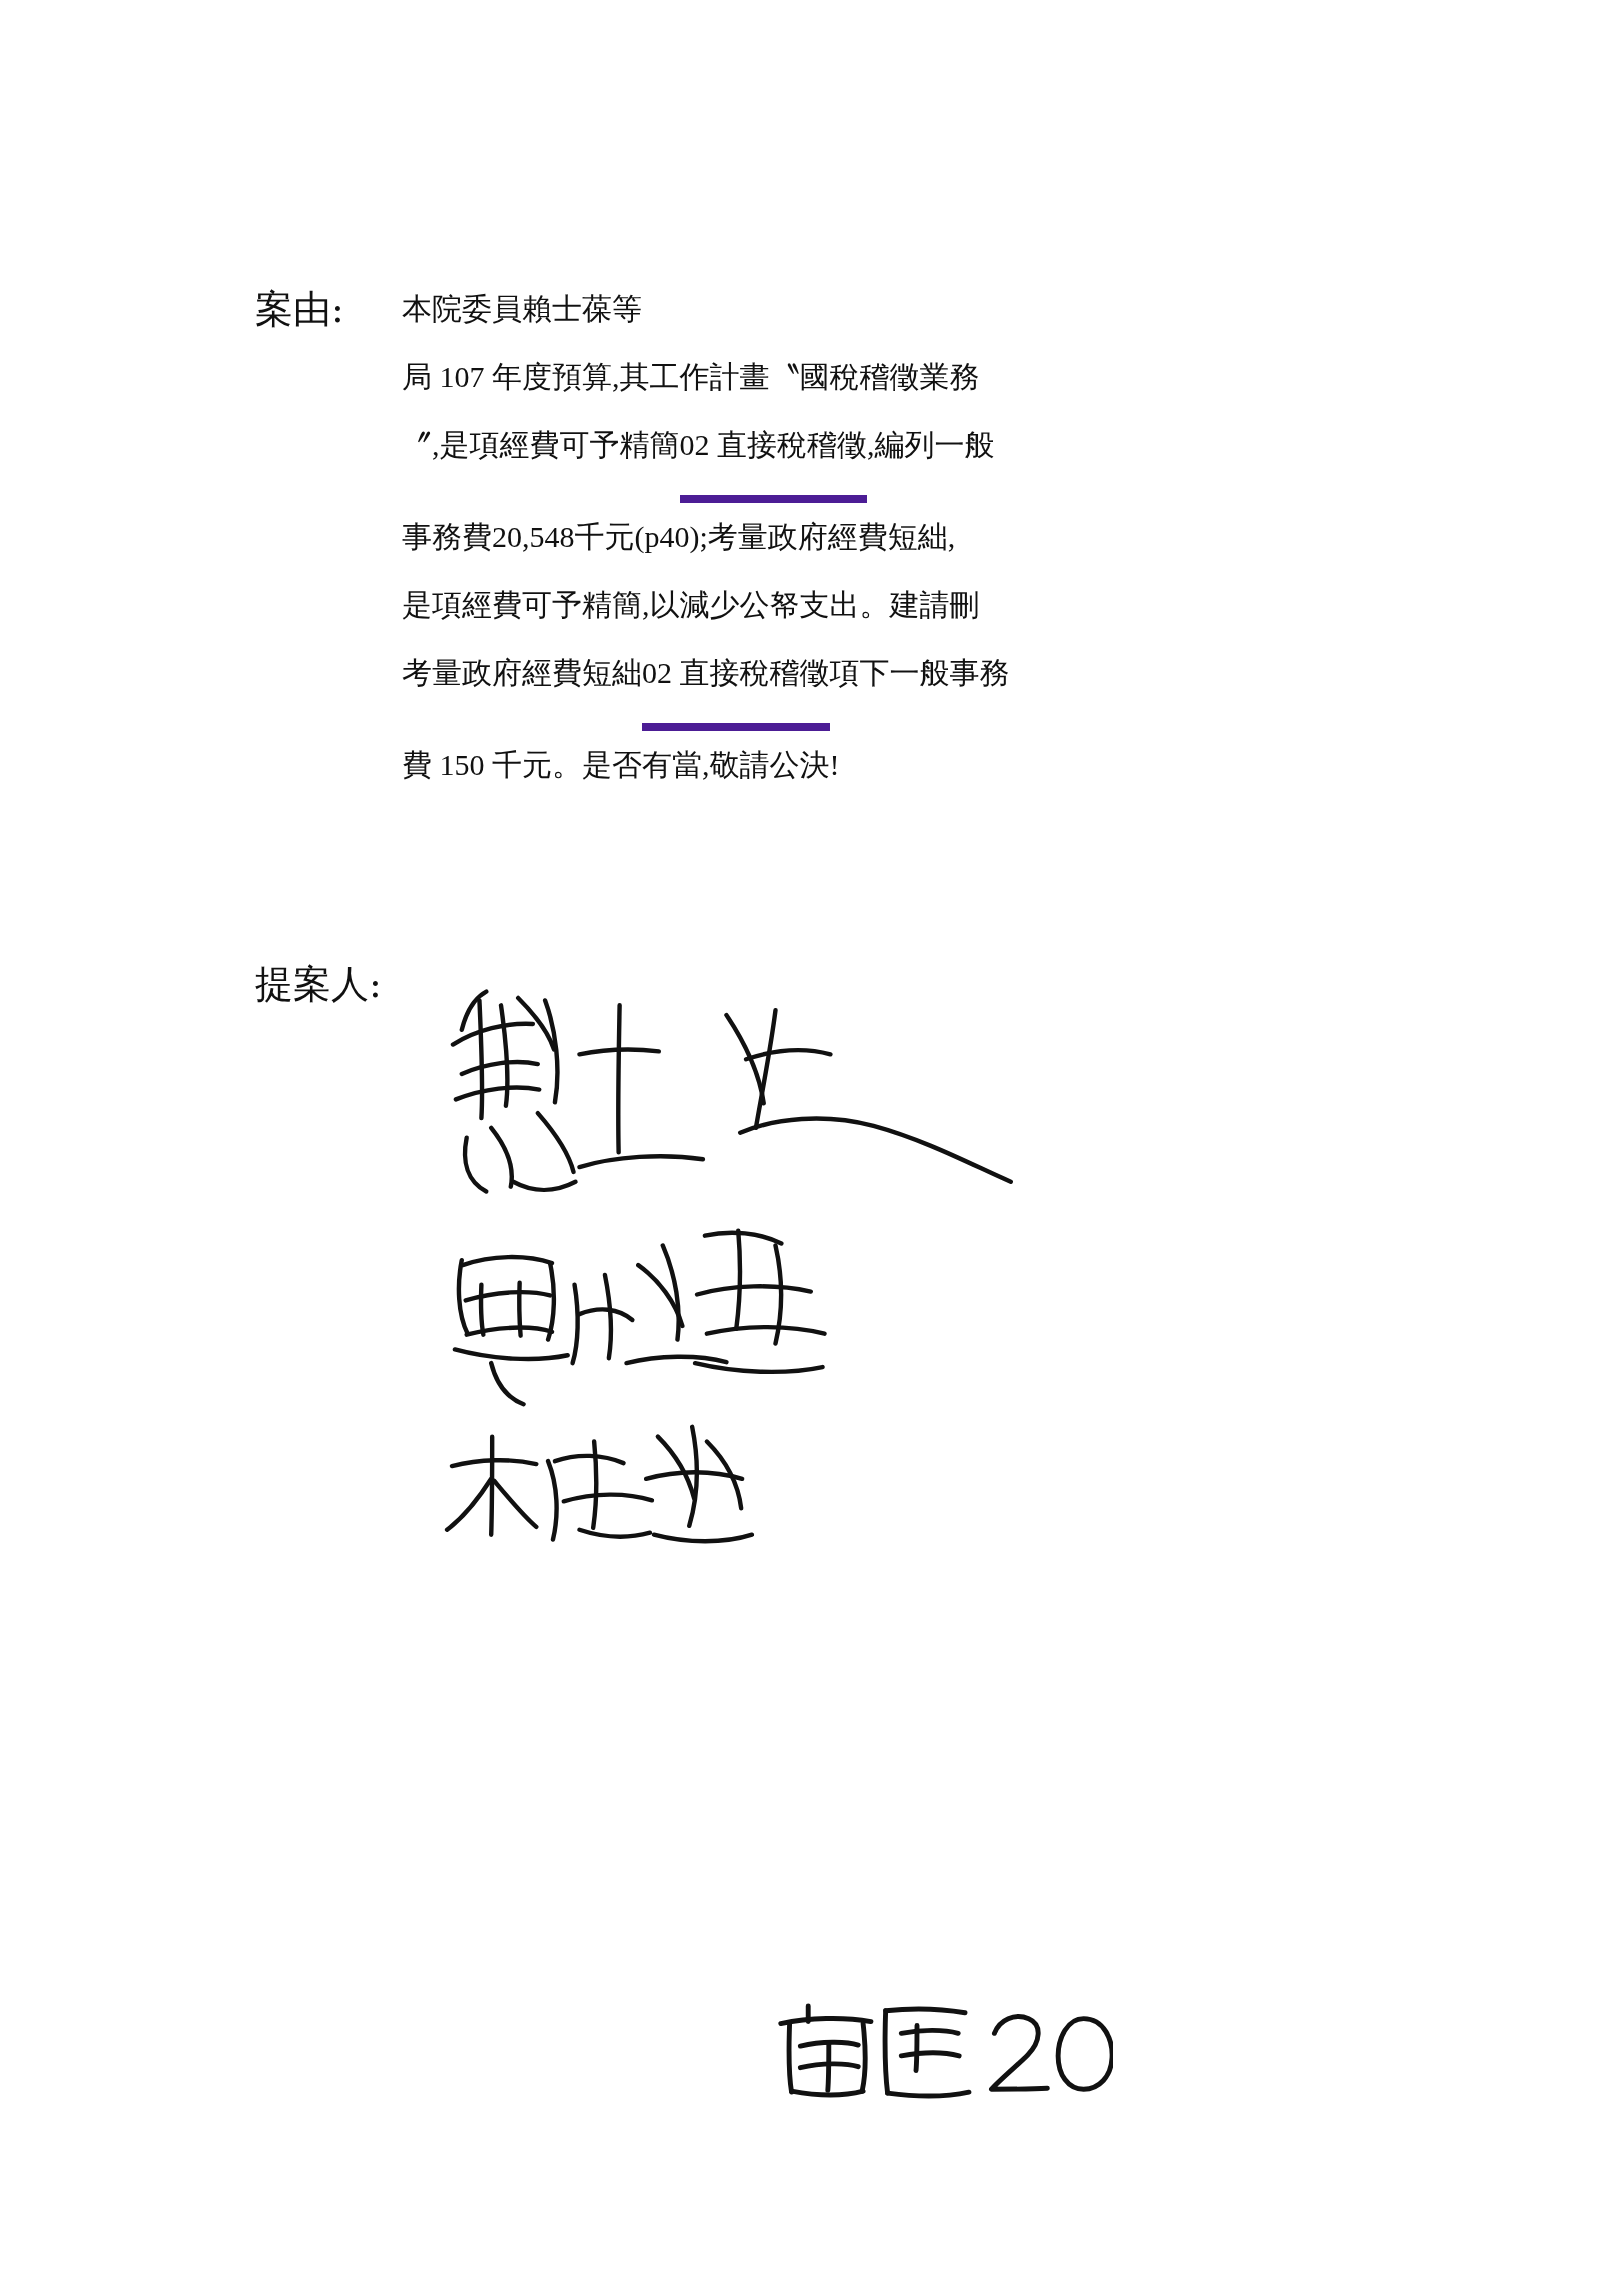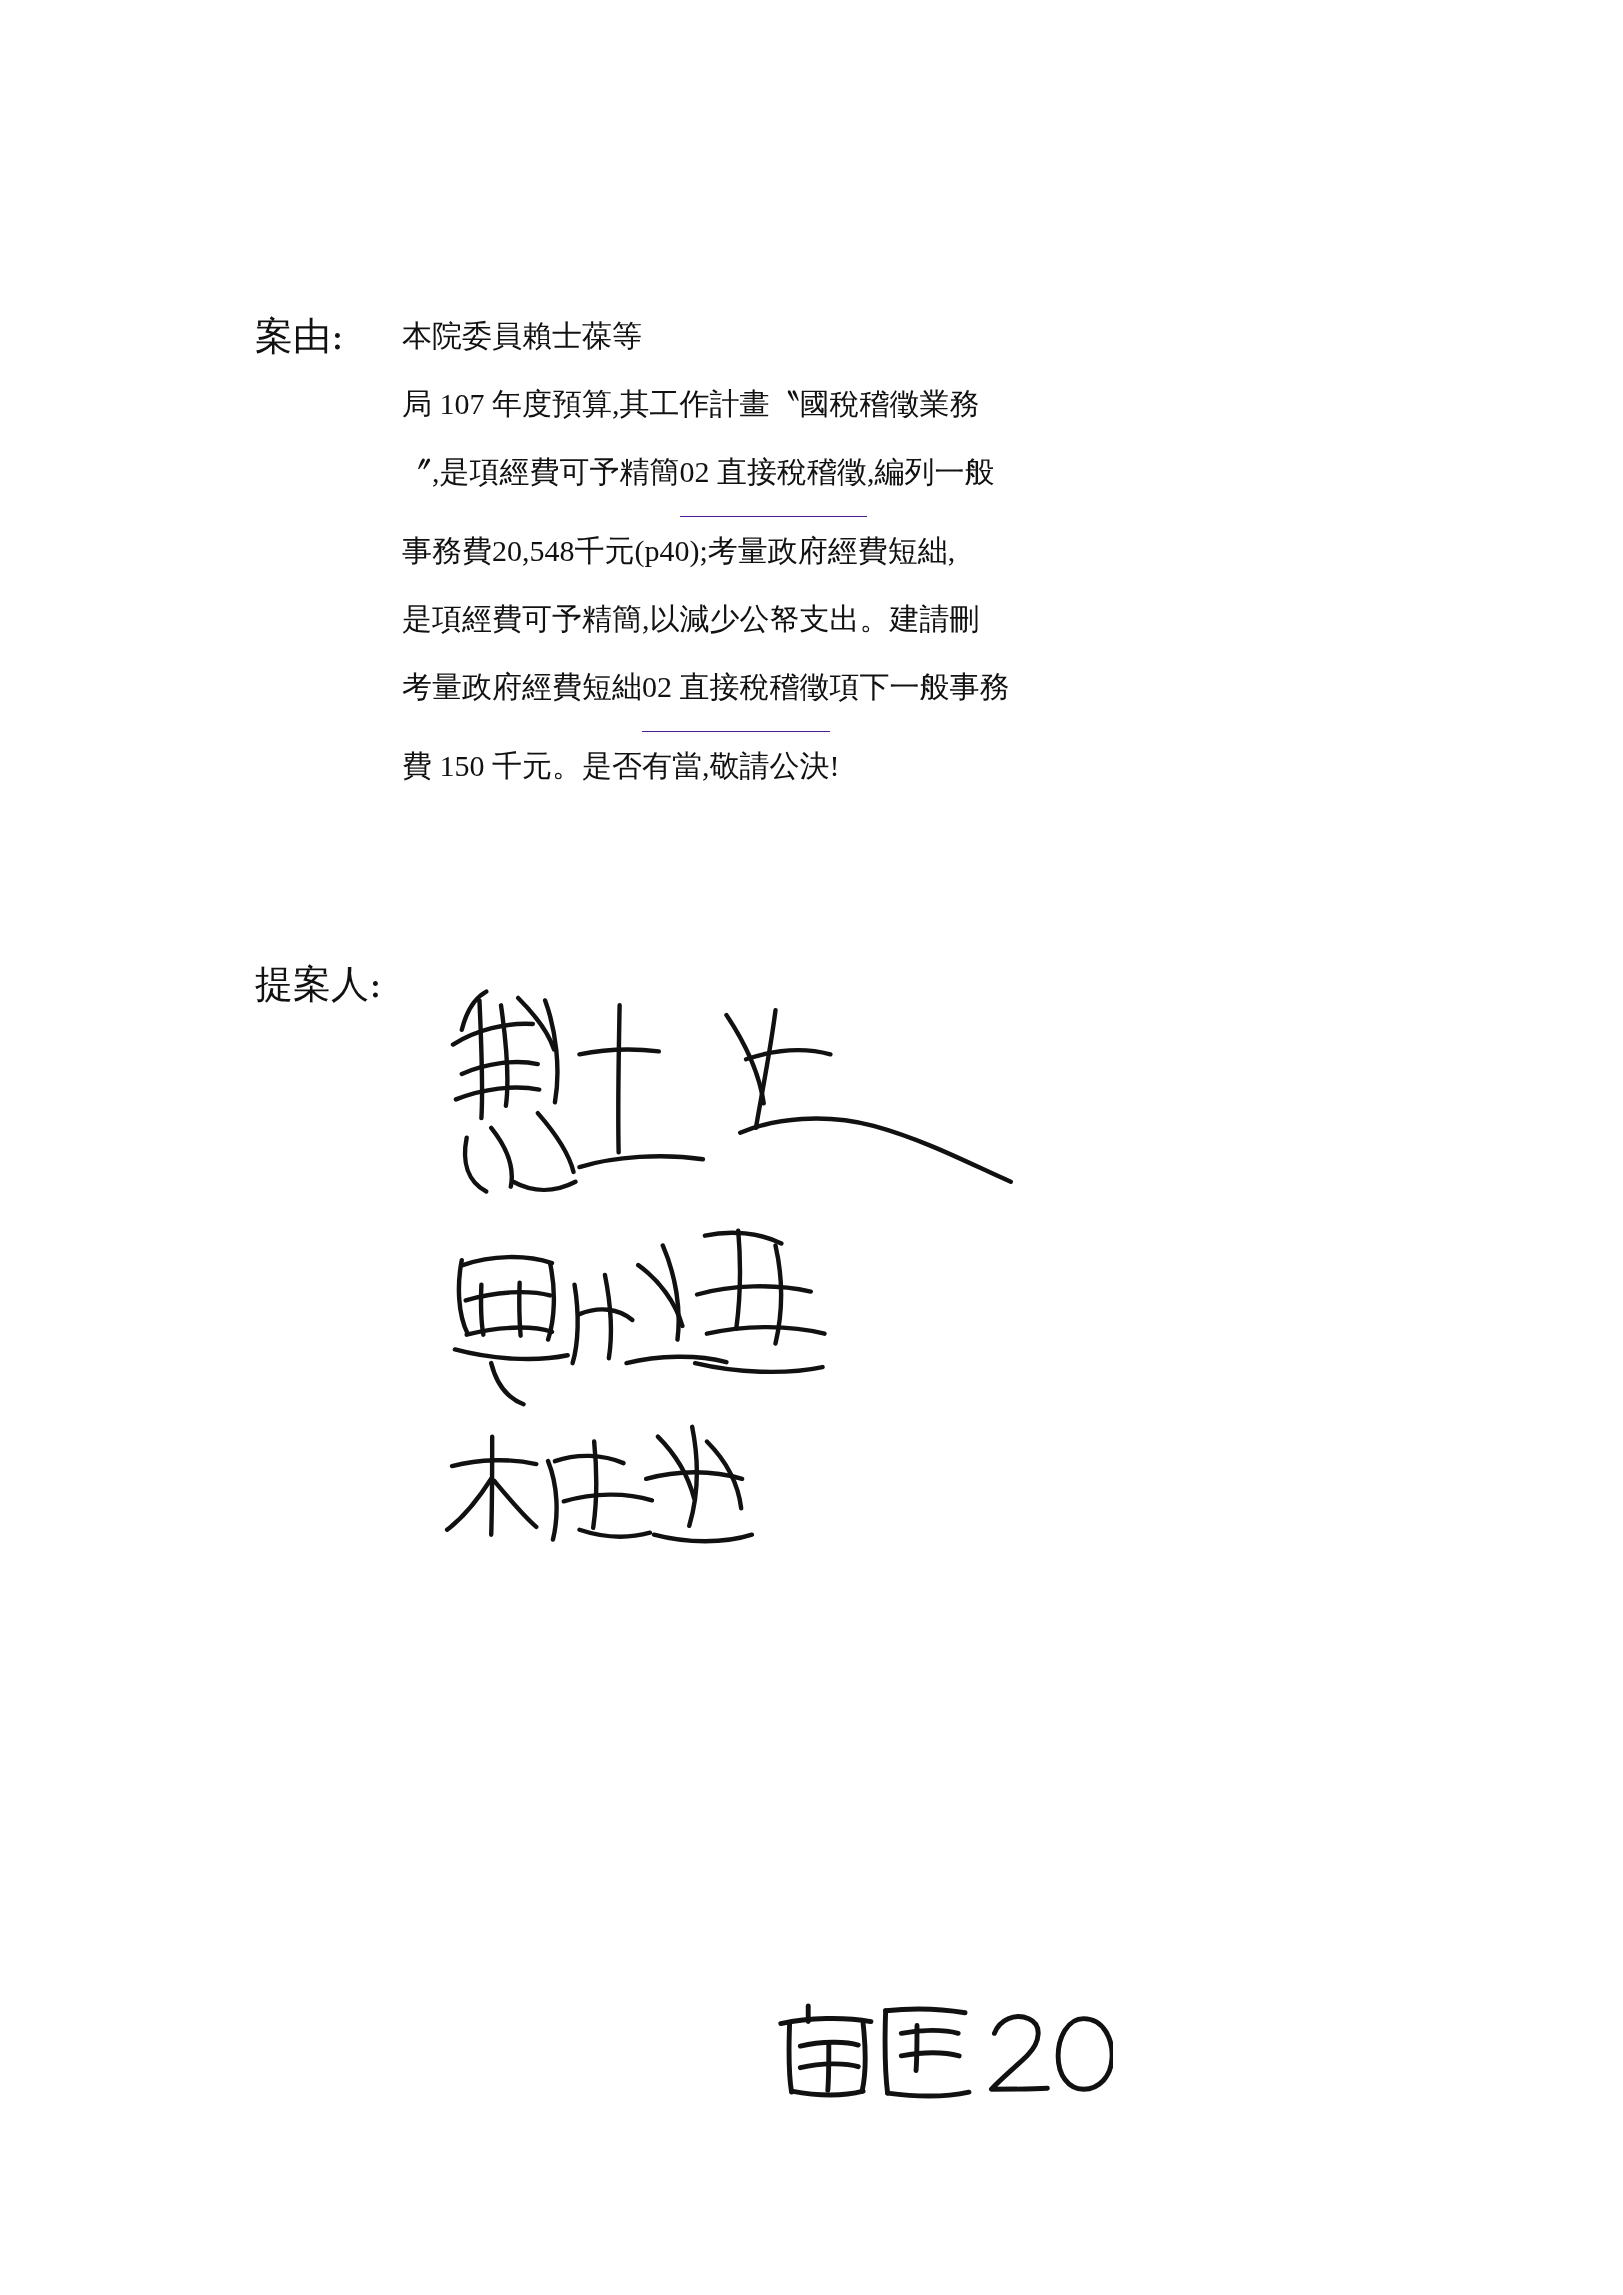--- a/index.html
+++ b/index.html
@@ -32,21 +32,21 @@
     font-size: 45px;
     letter-spacing: 1px;
     white-space: nowrap;
     font-family: "DejaVu Serif", serif;
   }
 
   
   .case-block {
     position: absolute;
     left: 255px;
-    top: 302px;
+    top: 275px;
     width: 1187px;
   }
   .case-line {
     display: flex;
     align-items: flex-start;
     font-size: 38px;
     line-height: 68px;
     white-space: nowrap;
   }
   .case-label {
@@ -60,22 +60,22 @@
   }
   .case-text {
     font-size: 30px;
     font-family: Liberation Serif, serif;
   }
   .gap-wide {
     display: inline-block;
     width: 93px;
   }
   .u-line {
-    border-bottom: 1px solid #4c1d95;
-    padding-bottom: 10px;
+    border-bottom: 8px solid #4c1d95;
+    padding-bottom: 16px;
   }
 
   
   .proposer-label {
     position: absolute;
     left: 255px;
     top: 959px;
     font-size: 38px;
     white-space: nowrap;
   }

